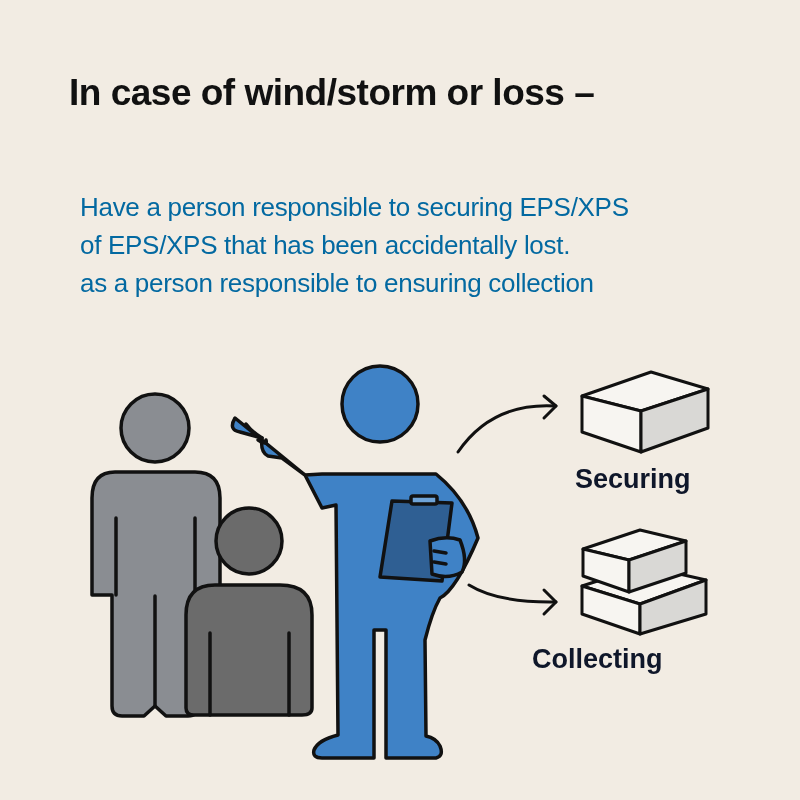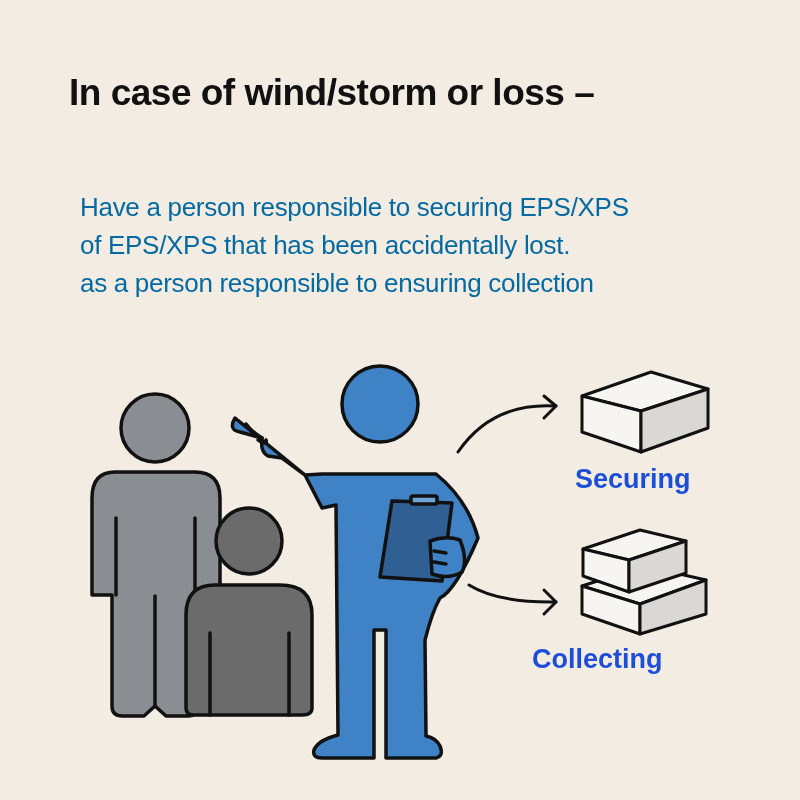--- a/index.html
+++ b/index.html
@@ -17,21 +17,21 @@
   }
   .title .l2 { display:block; padding-left:42px; }
   .body-text {
     position:absolute; left:72px; top:180px; width:700px;
     font-size:26px; line-height:38px; margin:8px; color:#0369a1;
     letter-spacing:-0.3px;
   }
   .body-text span { display:block; }
   svg.illus { position:absolute; left:0; top:0; }
   .label {
-    position:absolute; font-weight:bold; font-size:27px; color:#1d4ed8;
+    position:absolute; font-weight:bold; font-size:27px; color:#0f172a;
   }
 </style>
 </head>
 <body>
 
 <h1 class="title">
   <span>In case of wind/storm or loss –</span>
 </h1>
 
 <p class="body-text">

